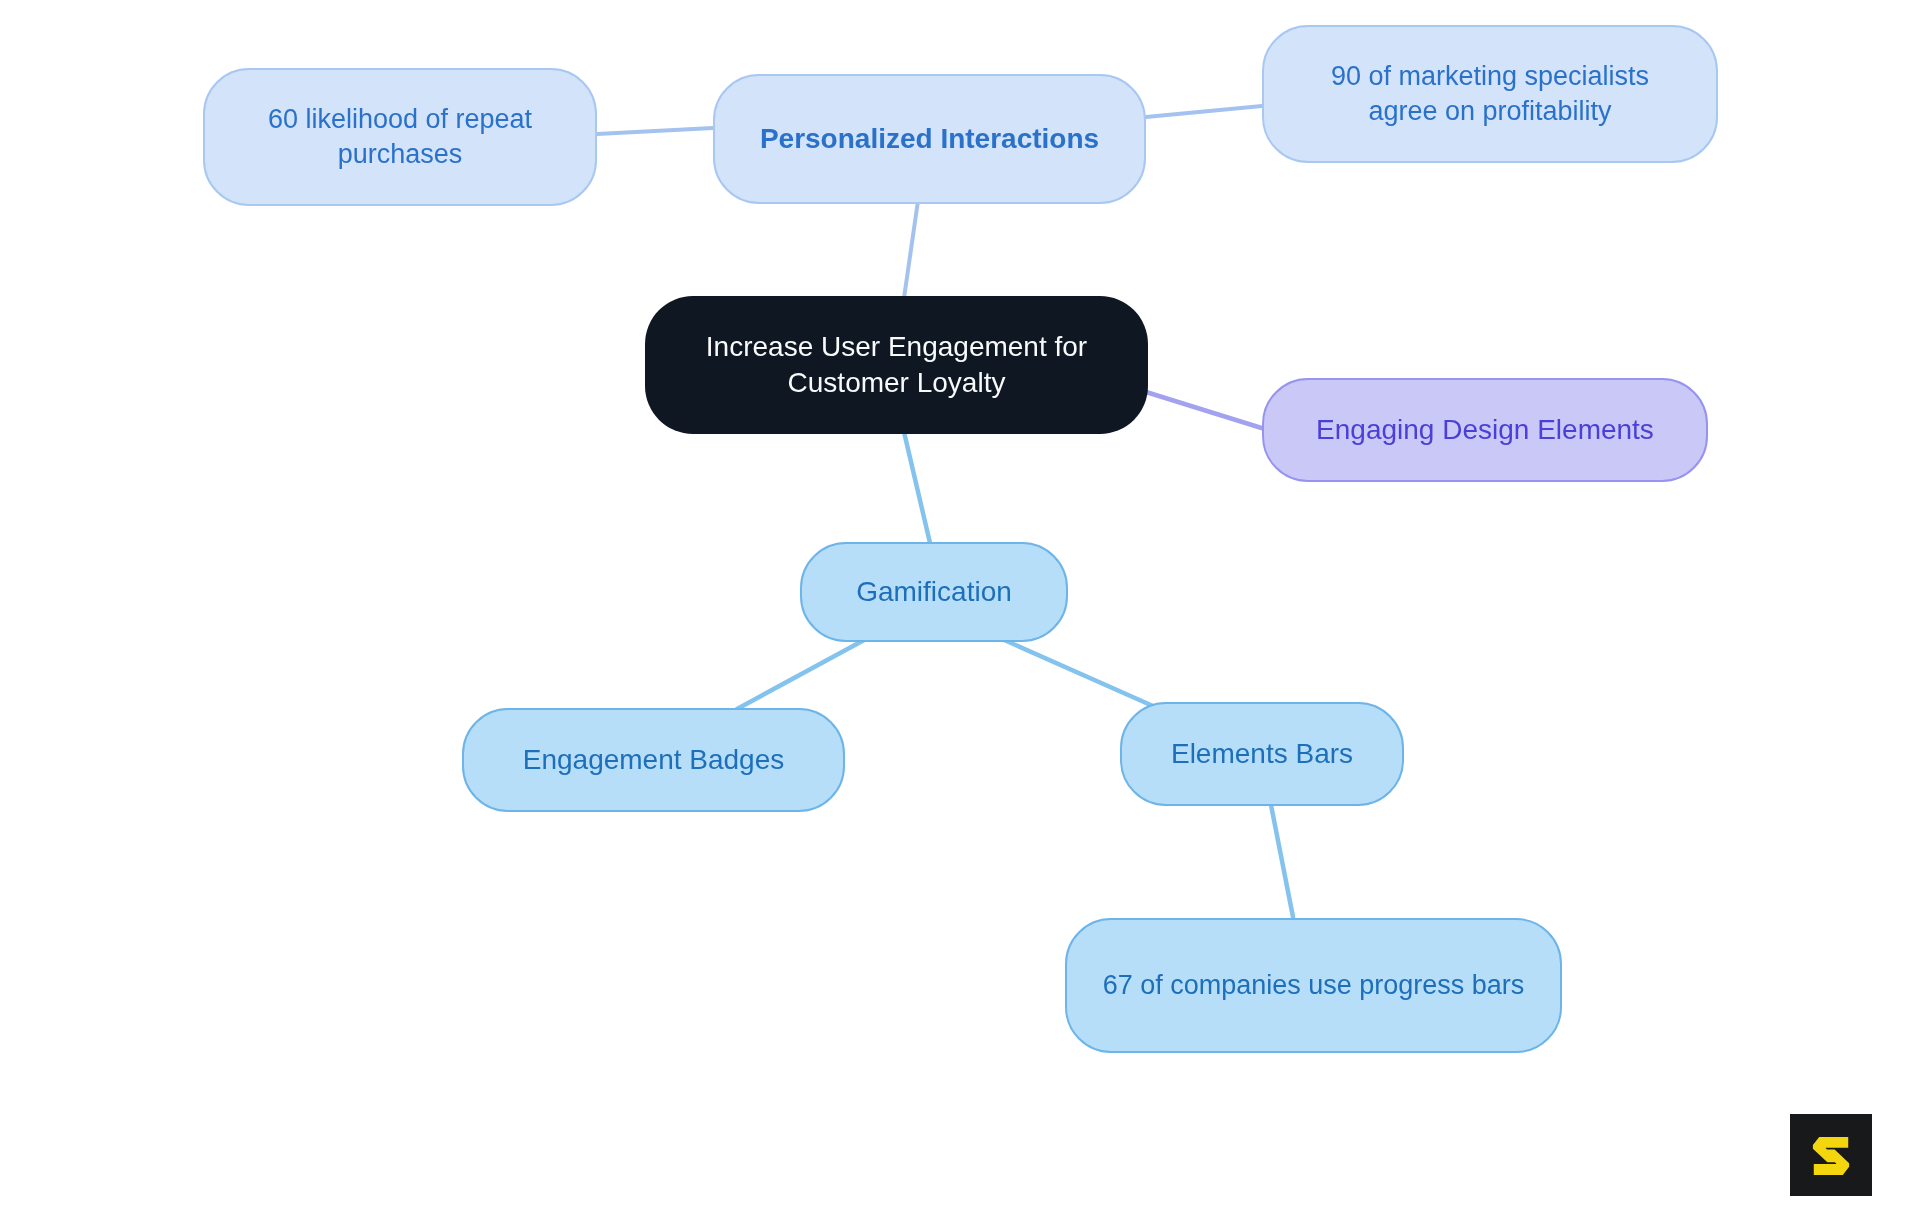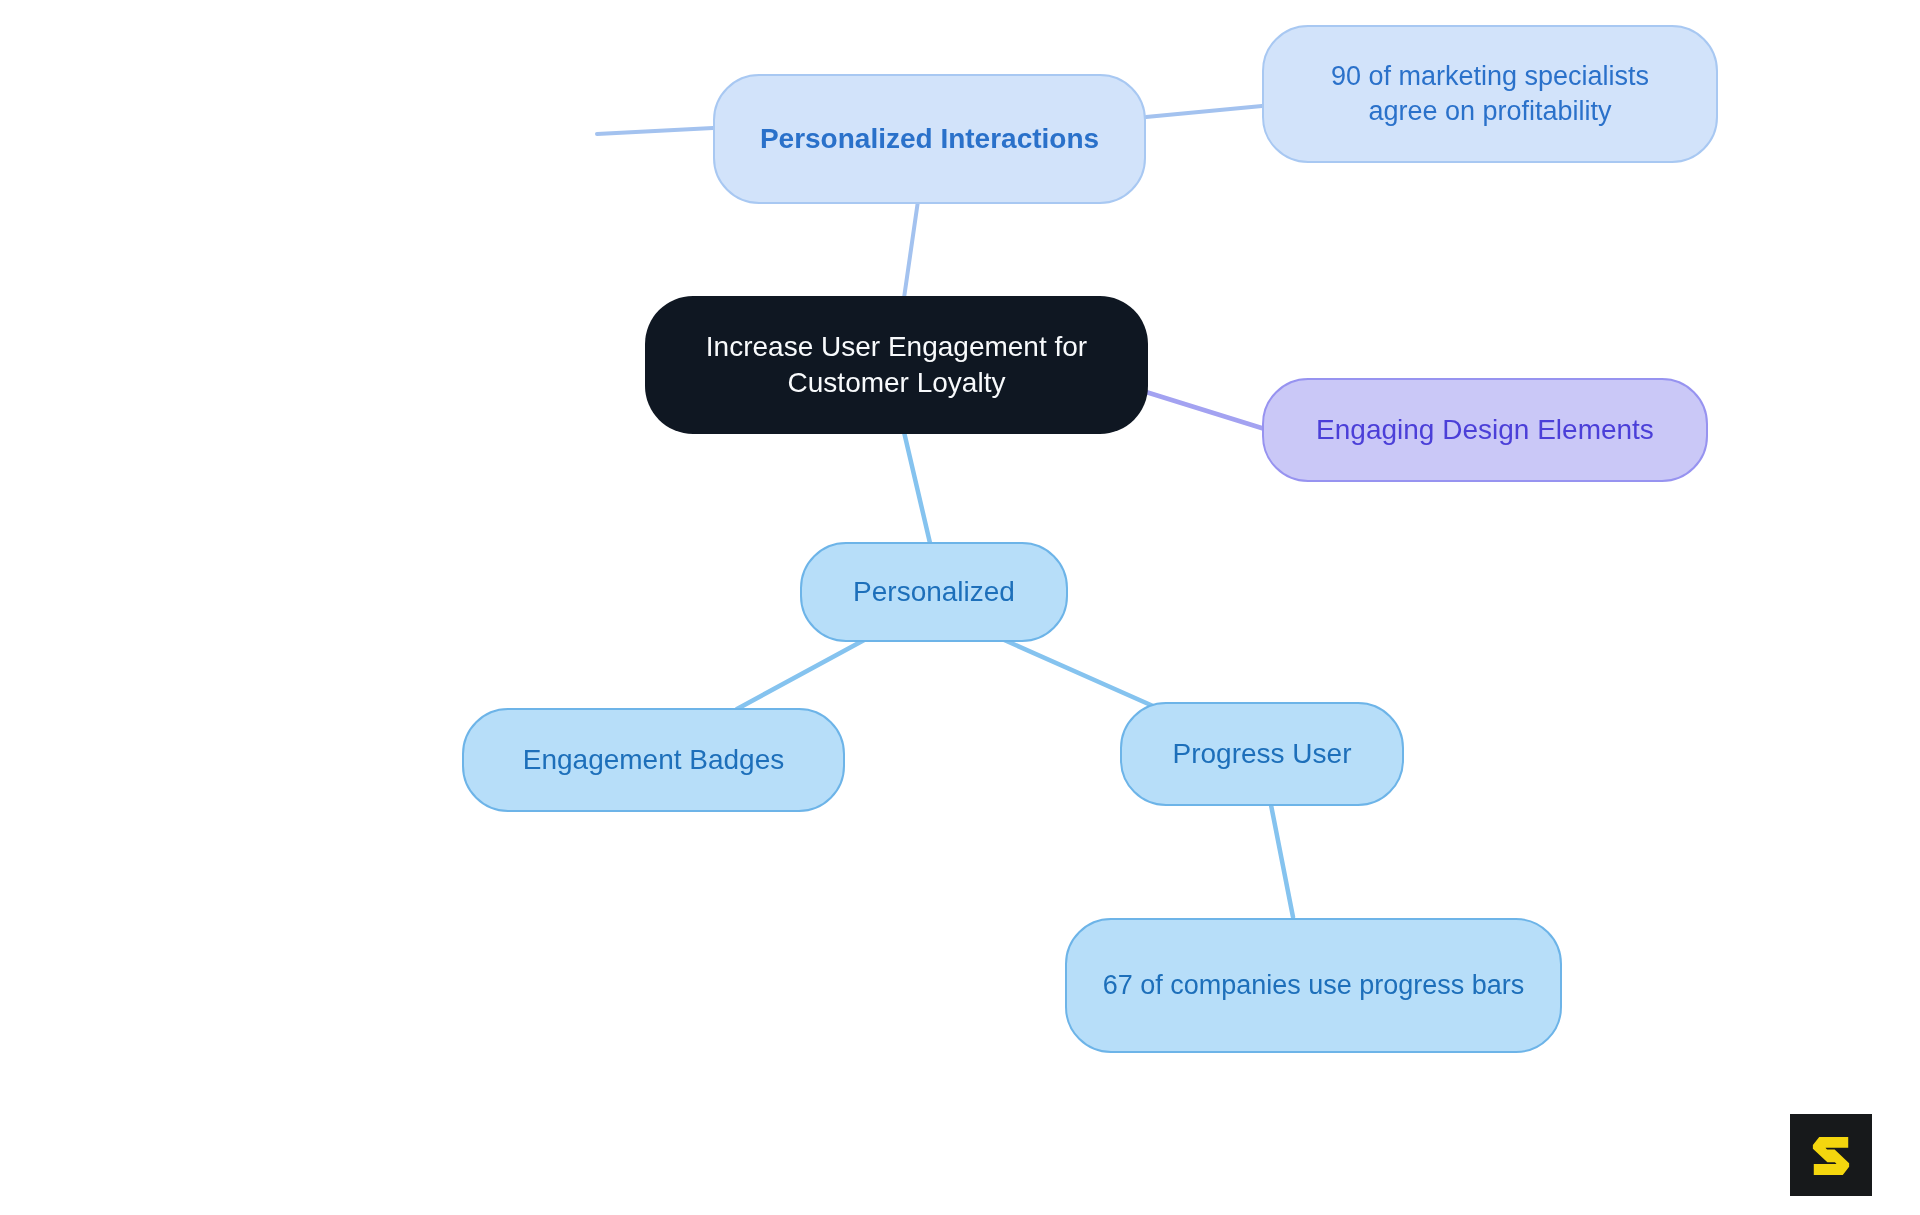--- a/index.html
+++ b/index.html
@@ -79,34 +79,35 @@
     <line class="edge edge--peri" x1="597" y1="134" x2="713" y2="128"></line>
     <line class="edge edge--peri" x1="1146" y1="117" x2="1262" y2="106"></line>
     <line class="edge edge--peri" x1="921" y1="180" x2="904" y2="298"></line>
     <line class="edge edge--purple" x1="1146" y1="392" x2="1268" y2="430"></line>
     <line class="edge edge--sky" x1="904" y1="432" x2="930" y2="543"></line>
     <line class="edge edge--sky" x1="866" y1="639" x2="737" y2="709"></line>
     <line class="edge edge--sky" x1="1002" y1="639" x2="1153" y2="706"></line>
     <line class="edge edge--sky" x1="1271" y1="805" x2="1293" y2="917"></line>
   </svg>
 
+  <div class="node node--peri fs27" style="left:203px; top:68px; width:394px; height:138px;">60 likelihood of repeat purchases</div>
 
   <div class="node node--peri fs28" style="left:713px; top:74px; width:433px; height:130px;font-weight:bold;">Personalized Interactions</div>
 
   <div class="node node--peri fs27" style="left:1262px; top:25px; width:456px; height:138px;">90 of marketing specialists agree on profitability</div>
 
   <div class="node node--purple fs28" style="left:1262px; top:378px; width:446px; height:104px;">Engaging Design Elements</div>
 
   <div class="node node--root fs28" style="left:645px; top:296px; width:503px; height:138px;">Increase User Engagement for Customer Loyalty</div>
 
-  <div class="node node--sky fs28" style="left:800px; top:542px; width:268px; height:100px;">Personalized</div>
+  <div class="node node--sky fs28" style="left:800px; top:542px; width:268px; height:100px;">Gamification</div>
 
   <div class="node node--sky fs28" style="left:462px; top:708px; width:383px; height:104px;">Engagement Badges</div>
 
-  <div class="node node--sky fs28" style="left:1120px; top:702px; width:284px; height:104px;">Progress User</div>
+  <div class="node node--sky fs28" style="left:1120px; top:702px; width:284px; height:104px;">Elements Bars</div>
 
   <div class="node node--sky fs27" style="left:1065px; top:918px; width:497px; height:135px;">67 of companies use progress bars</div>
 
   <div id="brand-logo">
     <svg viewBox="0 0 64 64" xmlns="http://www.w3.org/2000/svg">
       <polygon points="51,12 19,12 12,21 12,25 28,40 38,40 26,24 51,24"></polygon>
       <polygon points="13,54 45,54 52,45 52,41 36,26 26,26 38,42 13,42"></polygon>
     </svg>
   </div>
 

